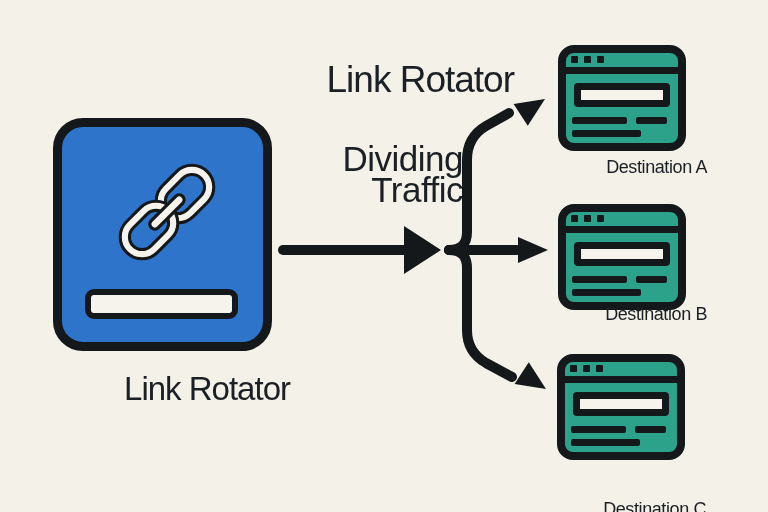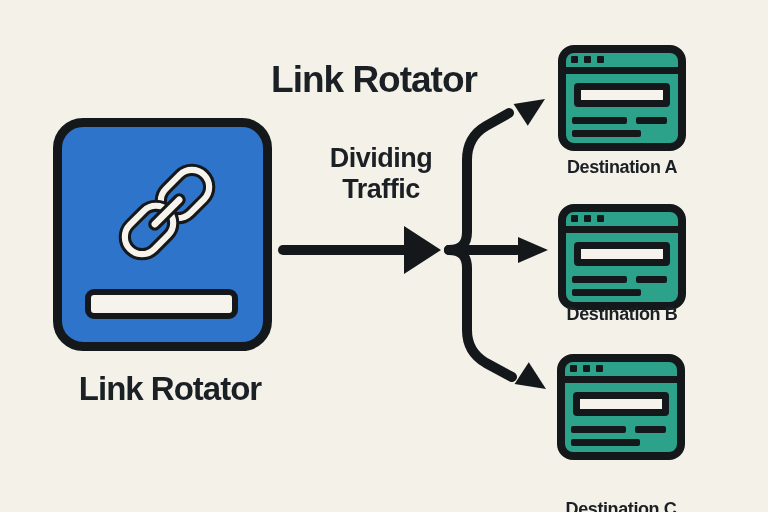--- a/index.html
+++ b/index.html
@@ -2,25 +2,25 @@
 <html style="--background: #f4f1e8; --blue: #2e74cb; --green: #2ba289; --ink: #14181b; --text: #1b2025; --white: #f6f3ec;"><head>
 <meta charset="utf-8">
 <style>
   html,body { margin:0; padding:0; }
   body {
     width:768px; height:512px; position:relative; overflow:hidden;
     background: var(--background, #f4f1e8);
     font-family: "Liberation Sans", sans-serif;
   }
   .lbl {
-    position:absolute; font-weight:700; text-align:center;
+    position:absolute; font-weight:400; text-align:right;
     color: var(--text, #1b2025);
   }
   #heading       { left:234px; top:59px;  width:280px; font-size:37px; letter-spacing:-1px; }
-  #flow-label    { left:299px; top:143px; width:164px; font-size:27px; line-height:31px; letter-spacing:-0.5px; }
+  #flow-label    { left:299px; top:143px; width:164px; font-size:35px; line-height:31px; letter-spacing:-0.5px; }
   #source-label  { left:50px;  top:370px; width:240px; font-size:33px; letter-spacing:-1px; }
   .dest-label    { width:170px; font-size:18px; letter-spacing:-0.4px; }
   #dest-label-a  { left:537px; top:157px; }
   #dest-label-b  { left:537px; top:304px; }
   #dest-label-c  { left:536px; top:467px;margin-top:32px; }
 
   
   #source-node {
     position:absolute; left:53px; top:118px; width:201px; height:215px;
     background: var(--blue, #2e74cb);

